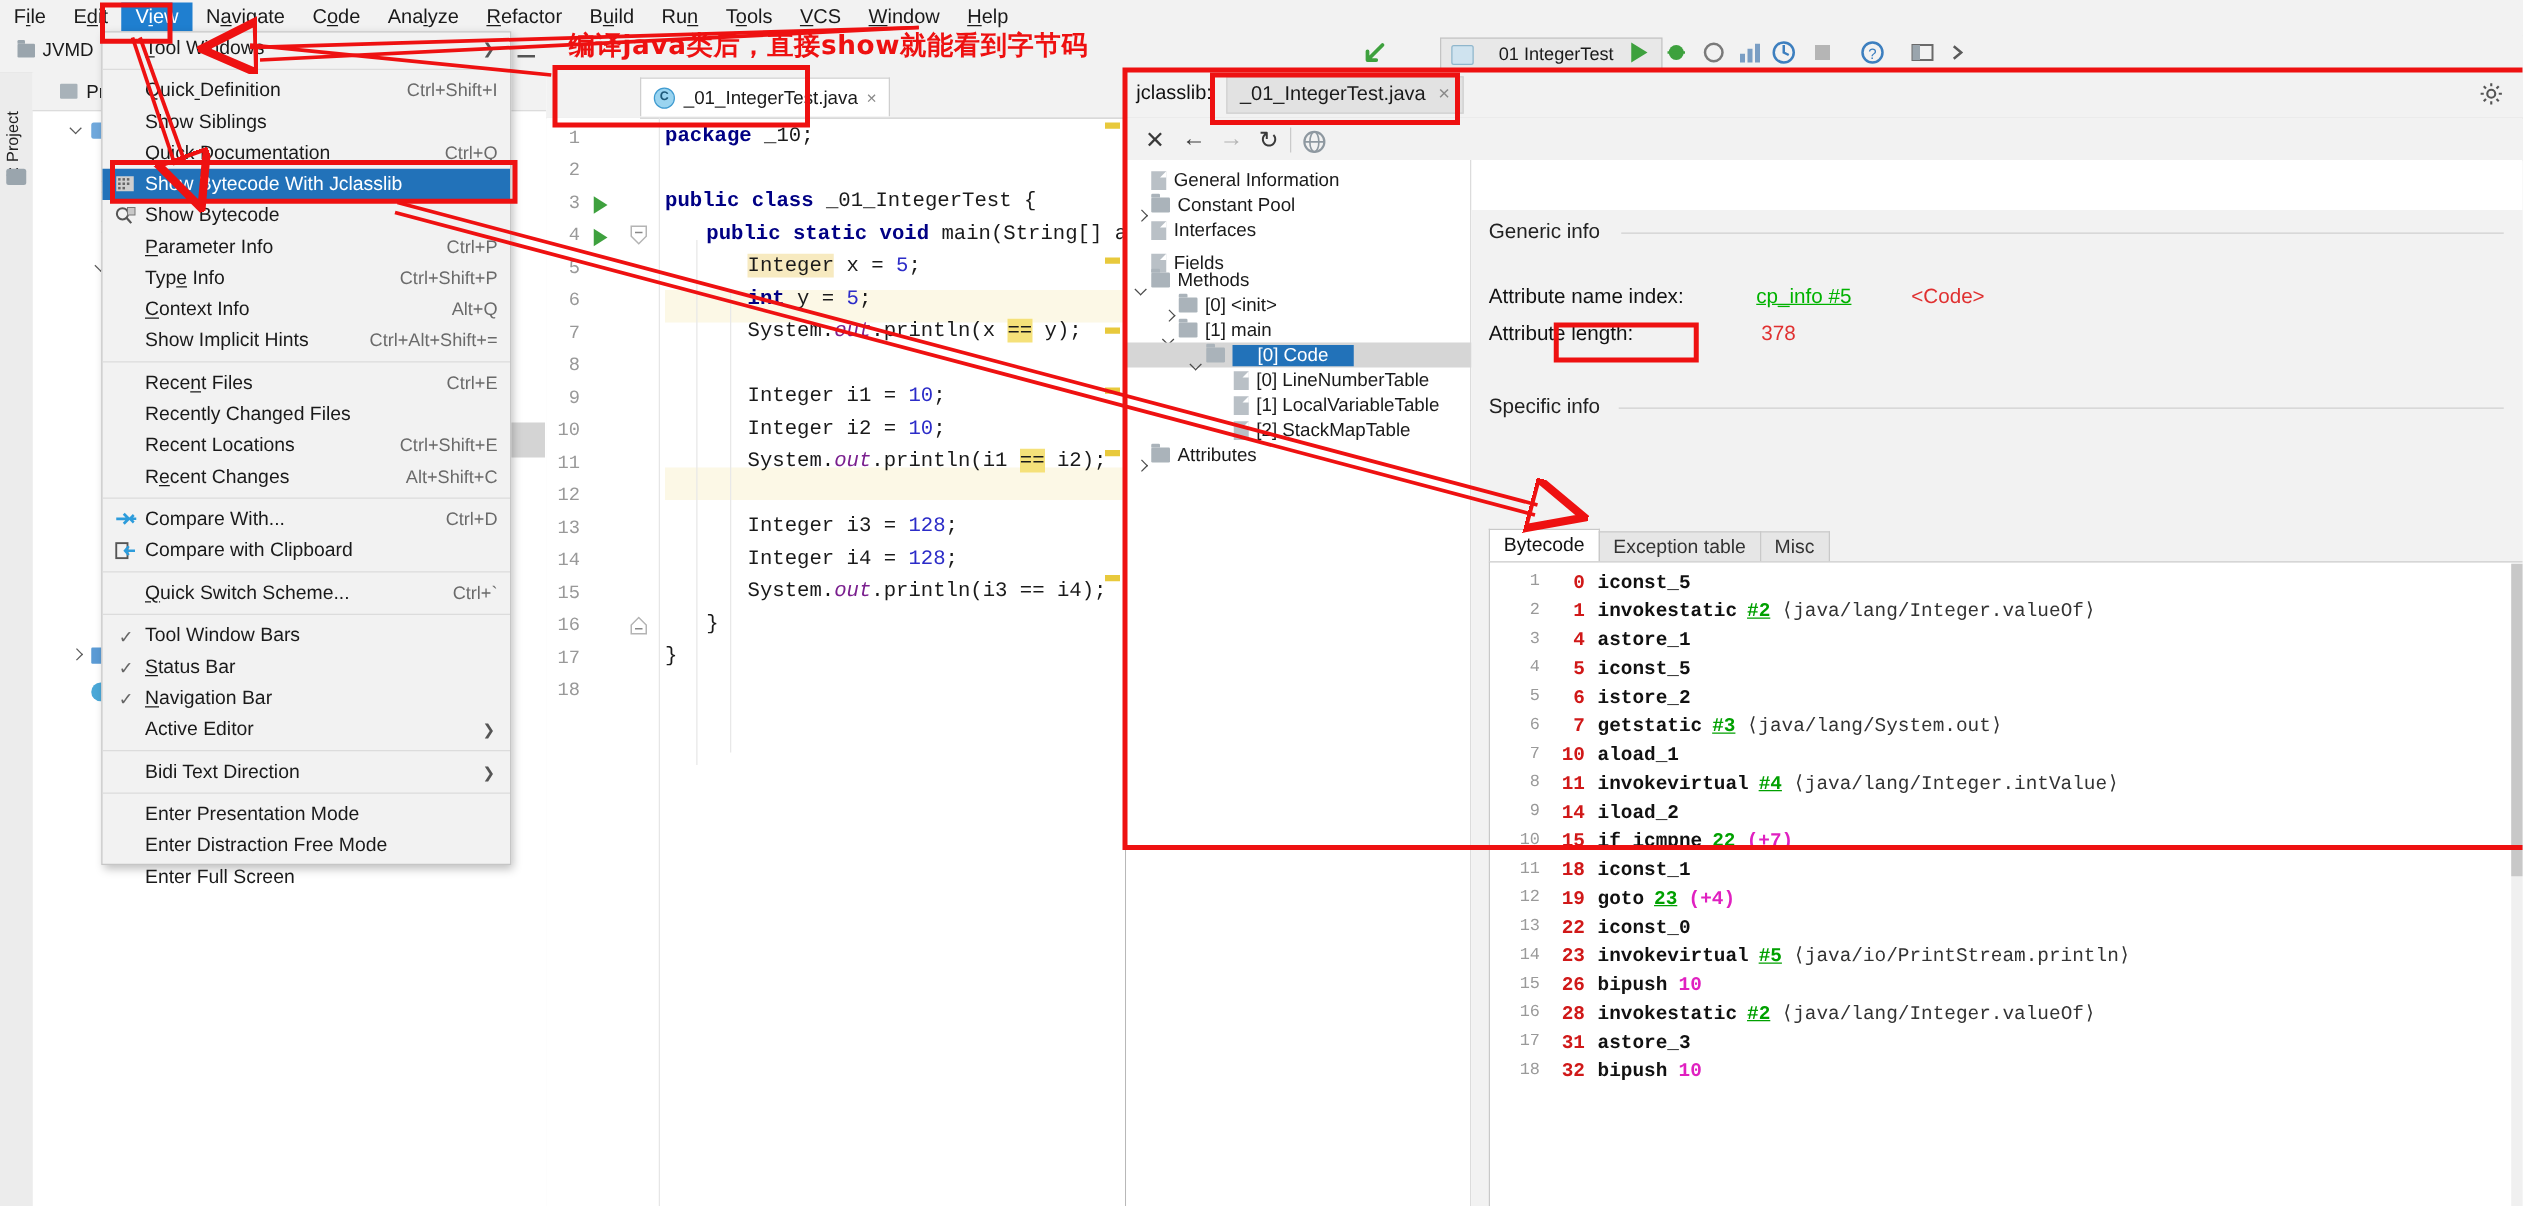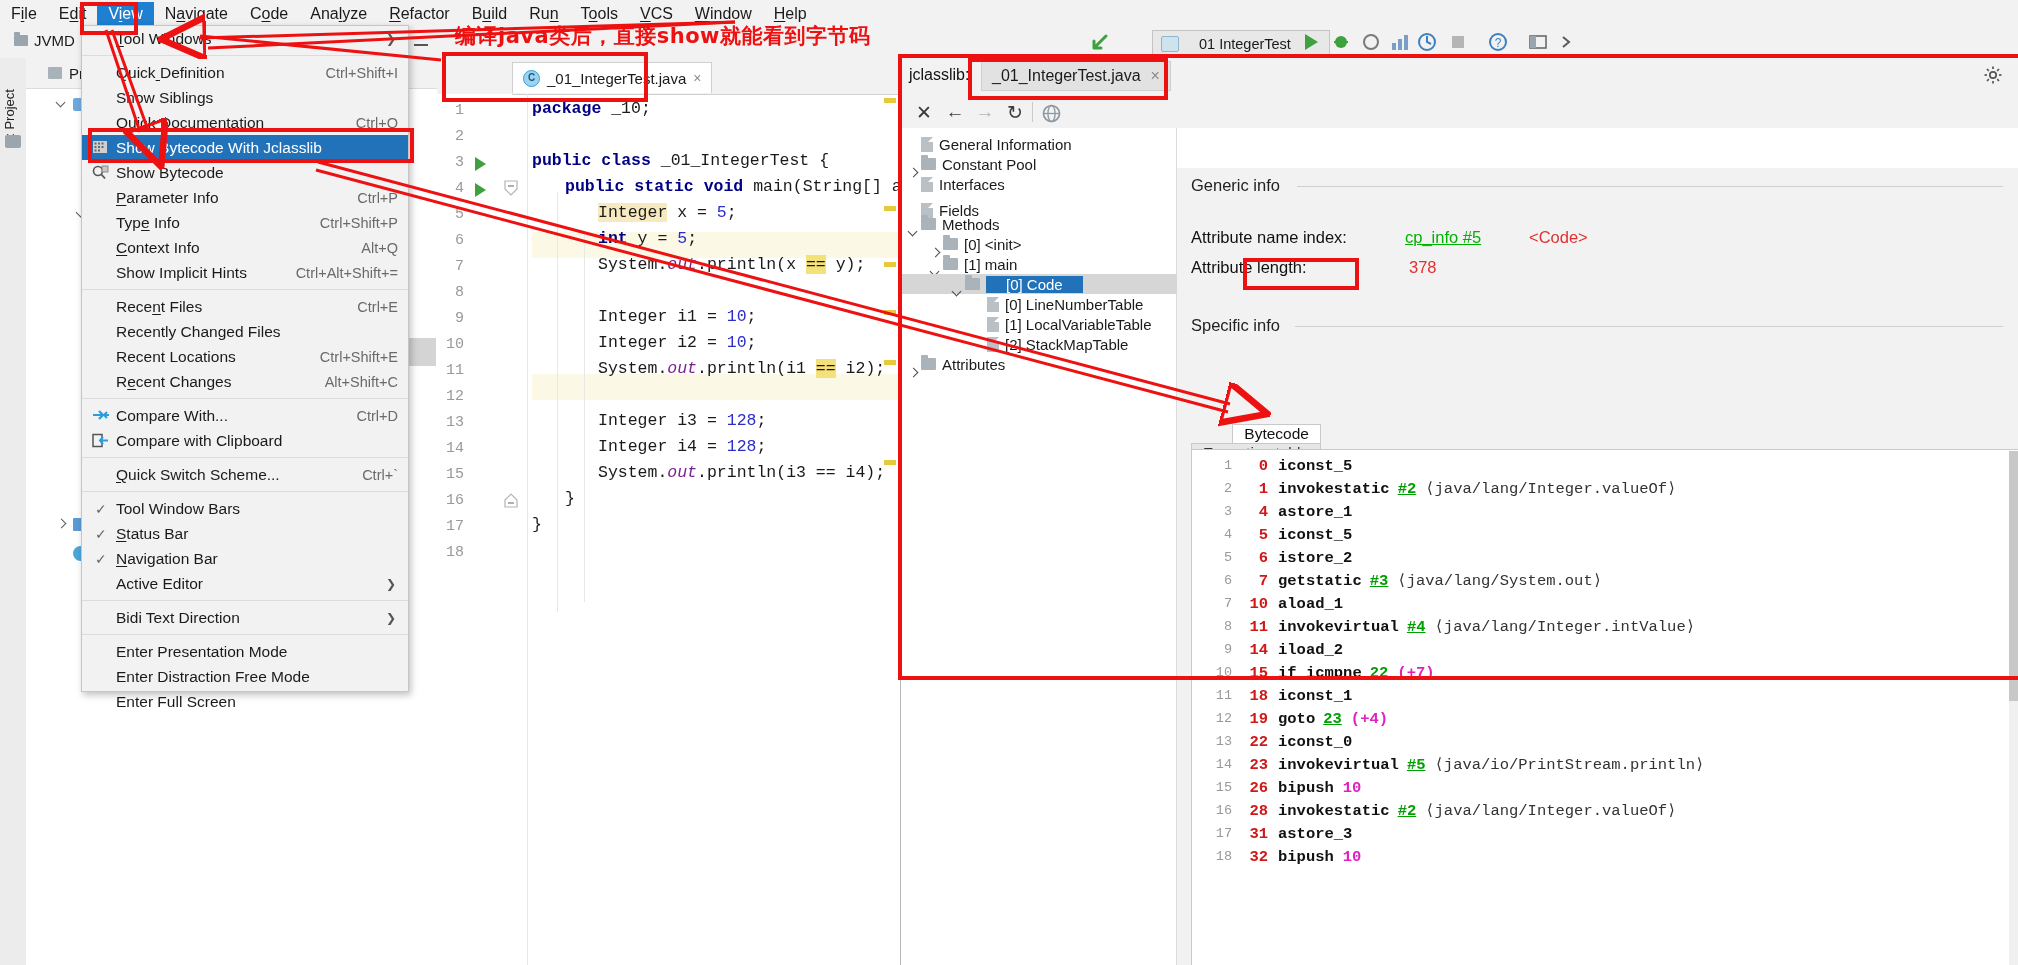--- a/index.html
+++ b/index.html
@@ -156,21 +156,21 @@
   .jrow.sel-row{background:#d6d6d6;}
   .jrow .sel-txt{background:#2272b9;color:#fff;padding:0 20px;}
 
   #jc-detail{position:absolute;left:276px;top:0;width:842px;height:837px;background:#f2f2f2;margin-top:40px;}
   .sect-title{position:absolute;font-size:16.5px;color:#222;}
   .sect-rule{position:absolute;height:1px;background:#cfcfcf;}
   .dlabel{position:absolute;font-size:16.5px;color:#111;}
   .dlink{position:absolute;font-size:16.5px;color:#00b200;text-decoration:underline;}
   .dred{position:absolute;font-size:16.5px;color:#e03030;}
 
-  #bt-tabs{position:absolute;left:14px;top:256px;height:26px;display:flex;align-items:flex-end;flex-direction:column;}
+  #bt-tabs{position:absolute;left:14px;top:256px;height:26px;display:flex;align-items:flex-end;}
   .bt-tab{
     height:24px;padding:0 11px;font-size:15.5px;display:flex;align-items:center;
     border:1px solid #c9c9c9;border-bottom:none;background:#e6e6e6;color:#333;margin-right:-1px;
   }
   .bt-tab.on{background:#fff;color:#111;height:26px;}
   #bt-body{
     position:absolute;left:14px;top:281px;width:828px;height:556px;background:#fff;border:1px solid #c9c9c9;
     font-family:"Liberation Mono", monospace;font-size:15.5px;overflow:hidden;
   }
   .bc-row{position:absolute;left:0;width:828px;height:23px;display:flex;align-items:center;}

